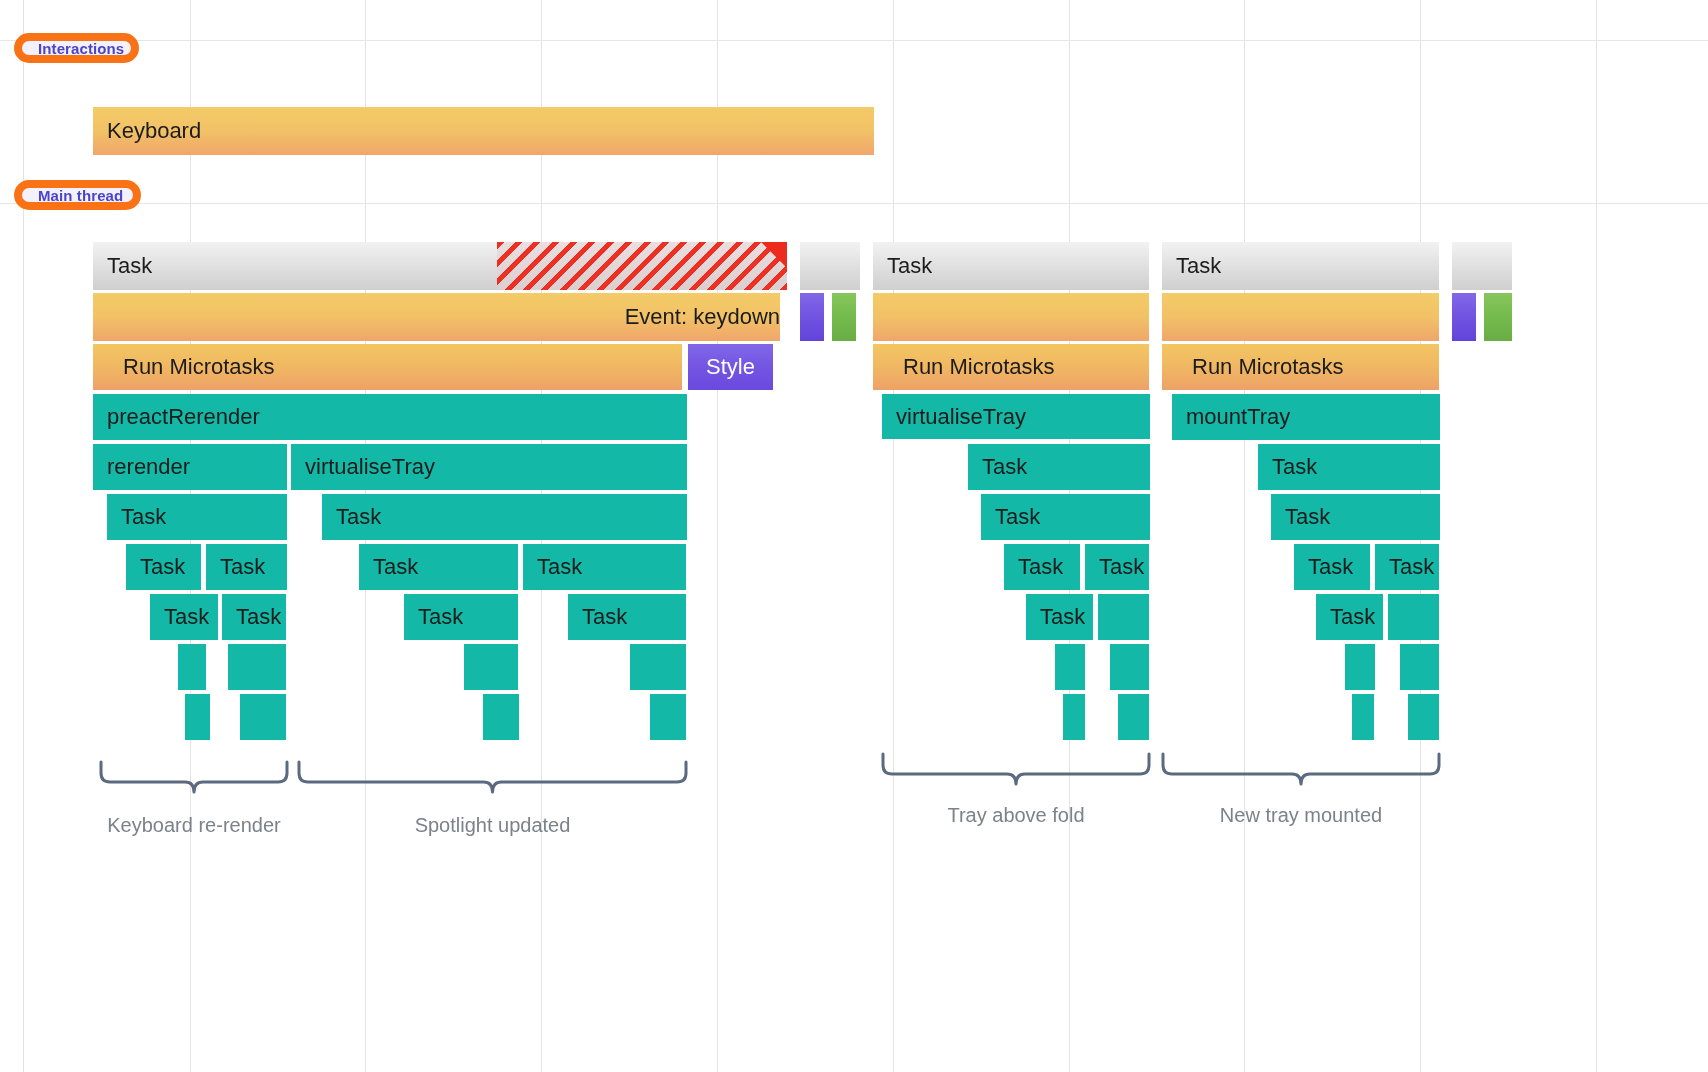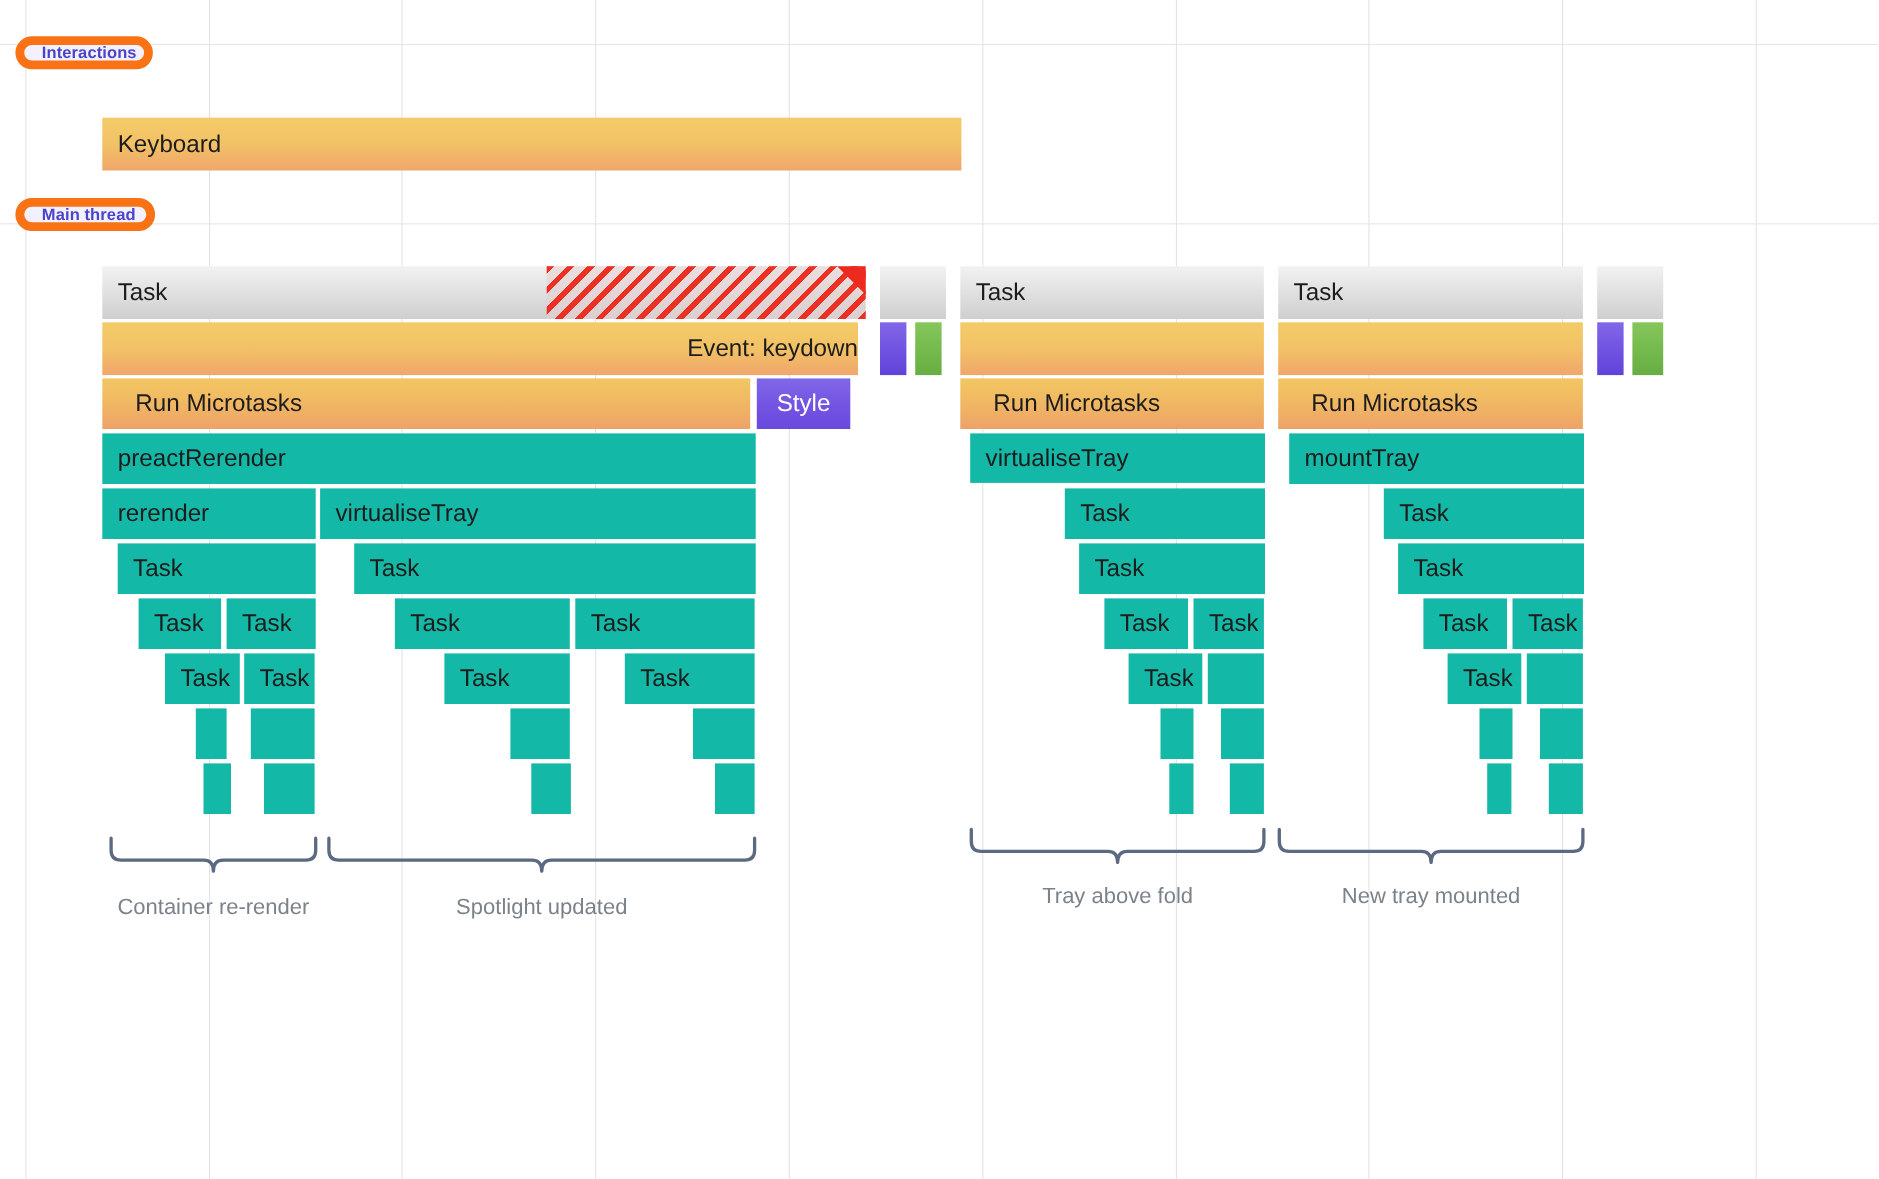--- a/index.html
+++ b/index.html
@@ -345,21 +345,21 @@
       <div class="longtask" style="left: 497px; top: 242px; width: 290px; height: 48px;">
         <div class="corner"></div>
       </div>
     </div>
   <div id="annotations">
       <div class="brace" style="left: 100px; top: 762px;">
         <svg width="188" height="30">
           <path d="M 1,0 L 1,11 Q 1,20 10,20 L 85,20 Q 94,20 94,30 Q 94,20 103,20 L 178,20 Q 187,20 187,11 L 187,0" fill="none" stroke="#5b6a80" stroke-width="3" stroke-linecap="round" stroke-linejoin="round"></path>
         </svg>
       </div>
-      <div class="caption" style="left: 100px; top: 814px; width: 188px;">Container re-render</div>
+      <div class="caption" style="left: 100px; top: 814px; width: 188px;">Keyboard re-render</div>
       <div class="brace" style="left: 298px; top: 762px;">
         <svg width="389" height="30">
           <path d="M 1,0 L 1,11 Q 1,20 10,20 L 185.5,20 Q 194.5,20 194.5,30 Q 194.5,20 203.5,20 L 379,20 Q 388,20 388,11 L 388,0" fill="none" stroke="#5b6a80" stroke-width="3" stroke-linecap="round" stroke-linejoin="round"></path>
         </svg>
       </div>
       <div class="caption" style="left: 298px; top: 814px; width: 389px;">Spotlight updated</div>
       <div class="brace" style="left: 882px; top: 754px;">
         <svg width="268" height="30">
           <path d="M 1,0 L 1,11 Q 1,20 10,20 L 125,20 Q 134,20 134,30 Q 134,20 143,20 L 258,20 Q 267,20 267,11 L 267,0" fill="none" stroke="#5b6a80" stroke-width="3" stroke-linecap="round" stroke-linejoin="round"></path>
         </svg>

